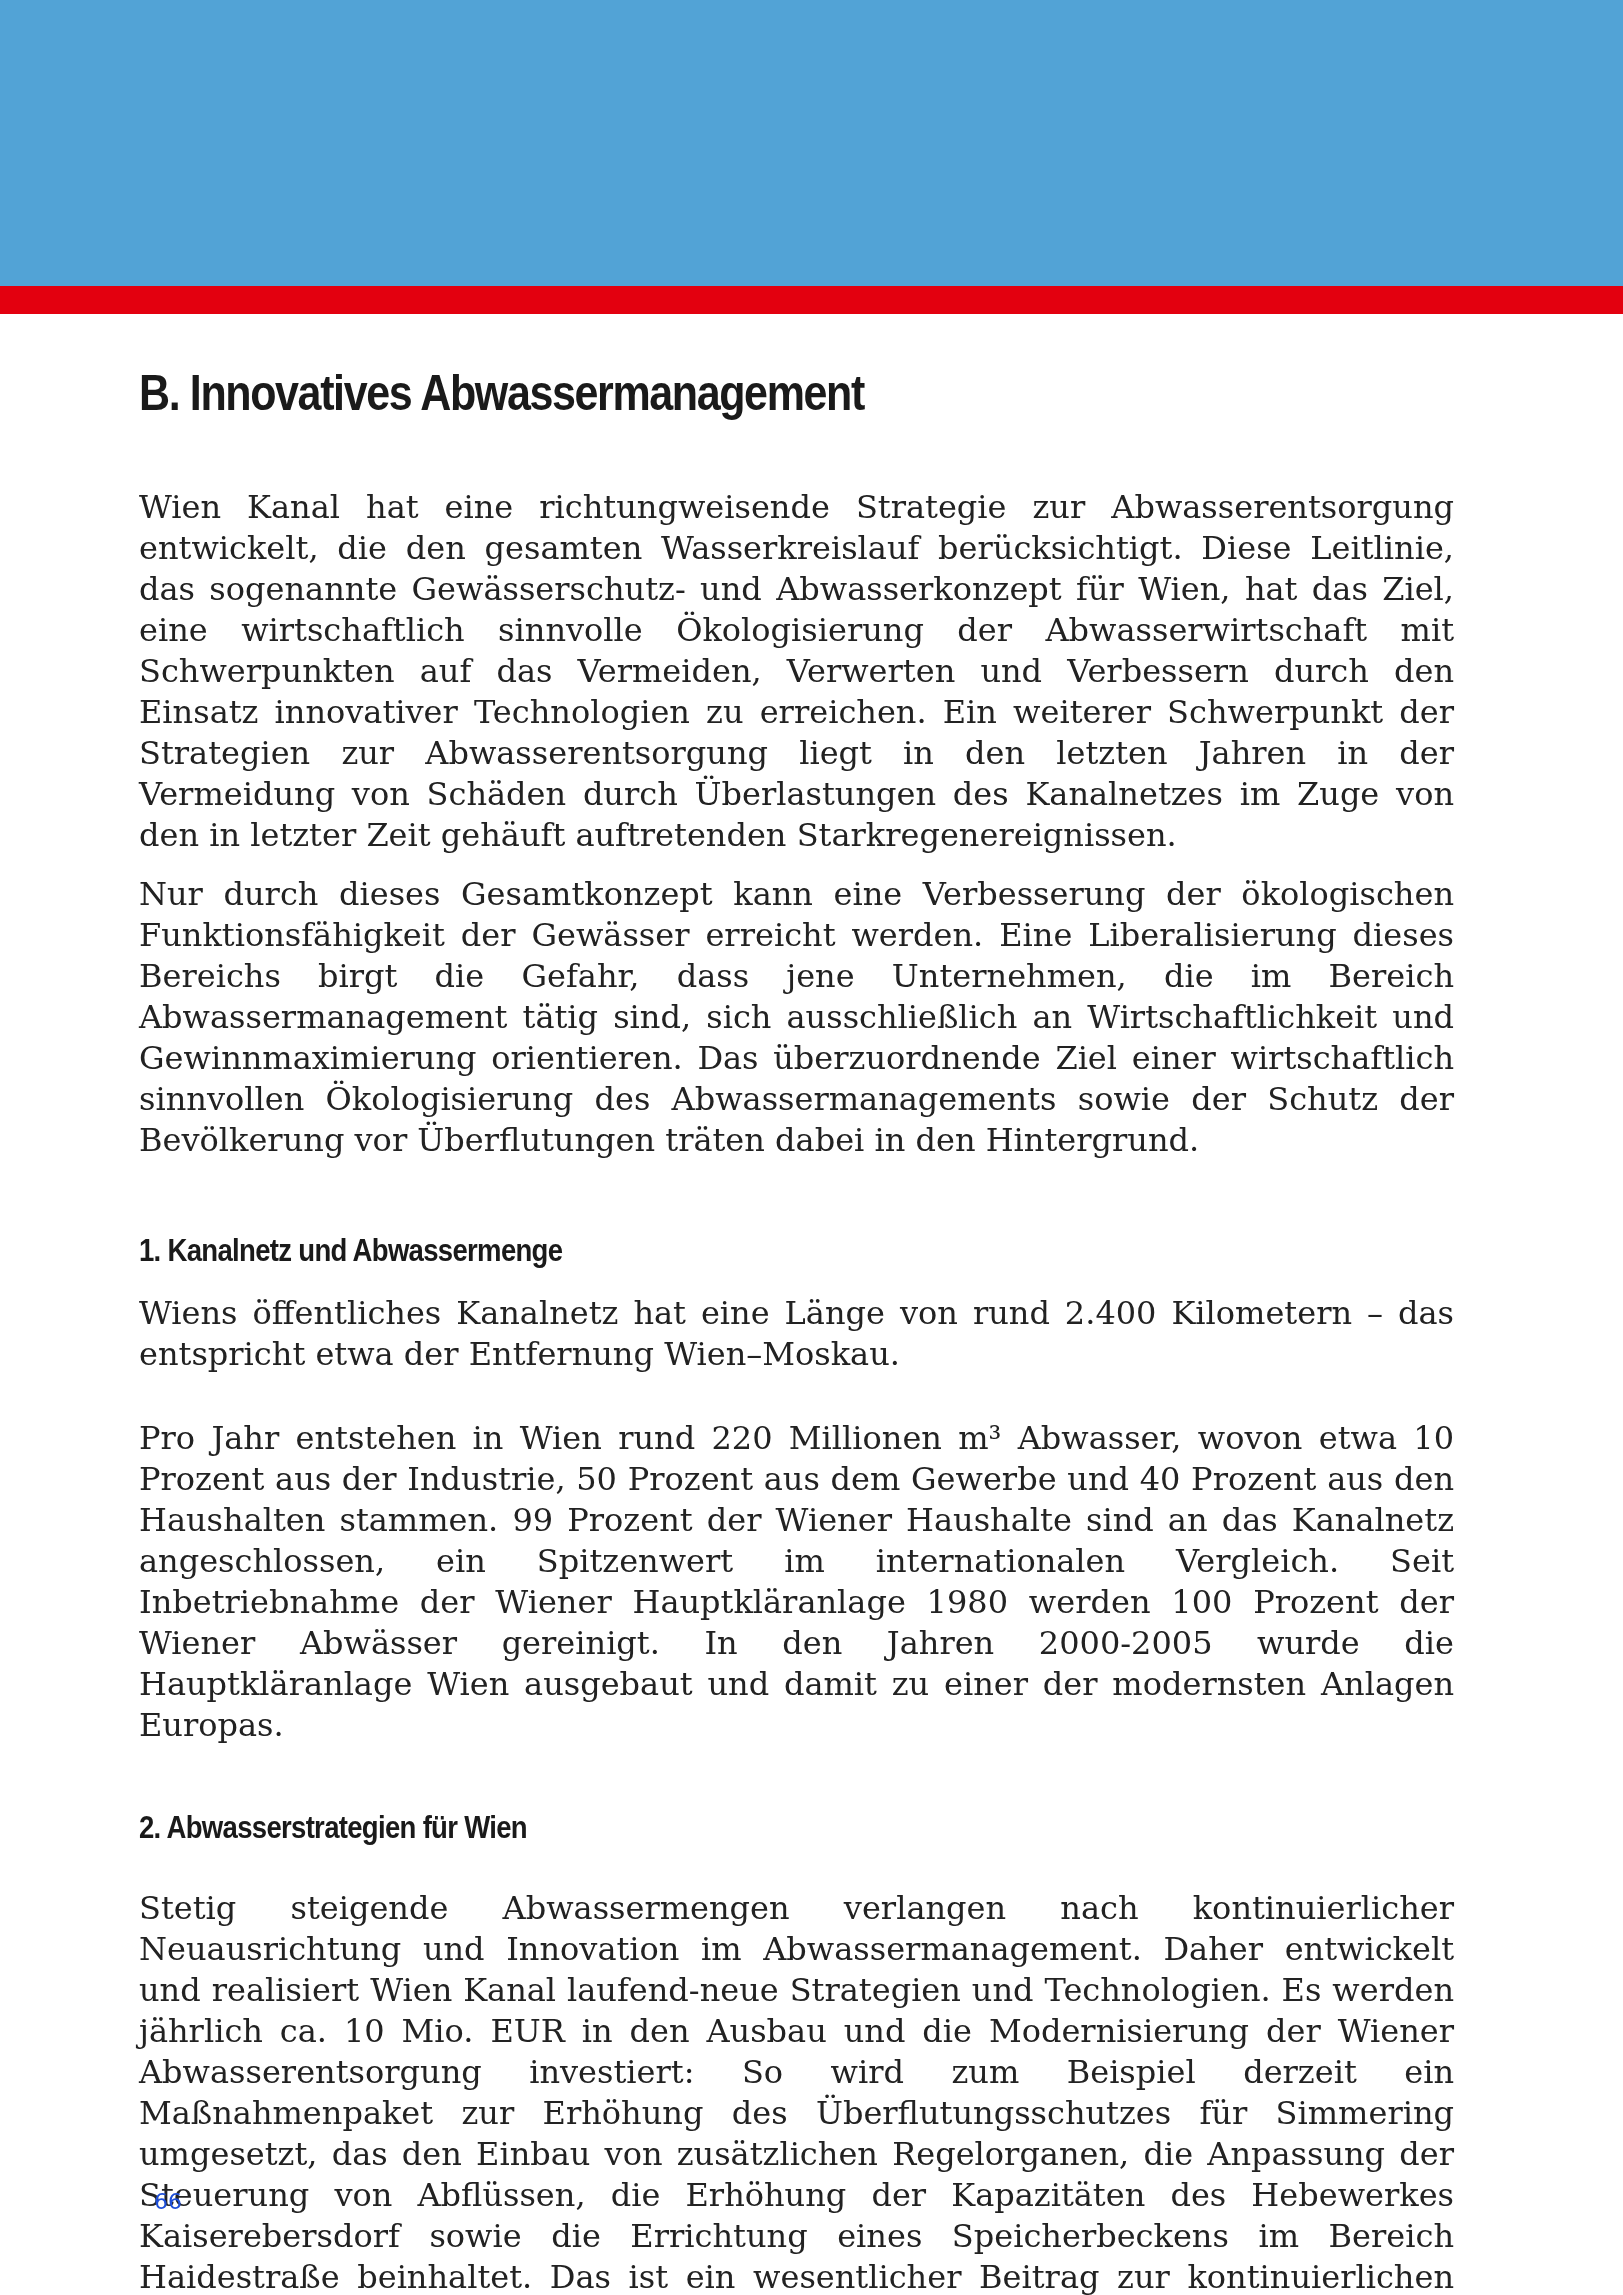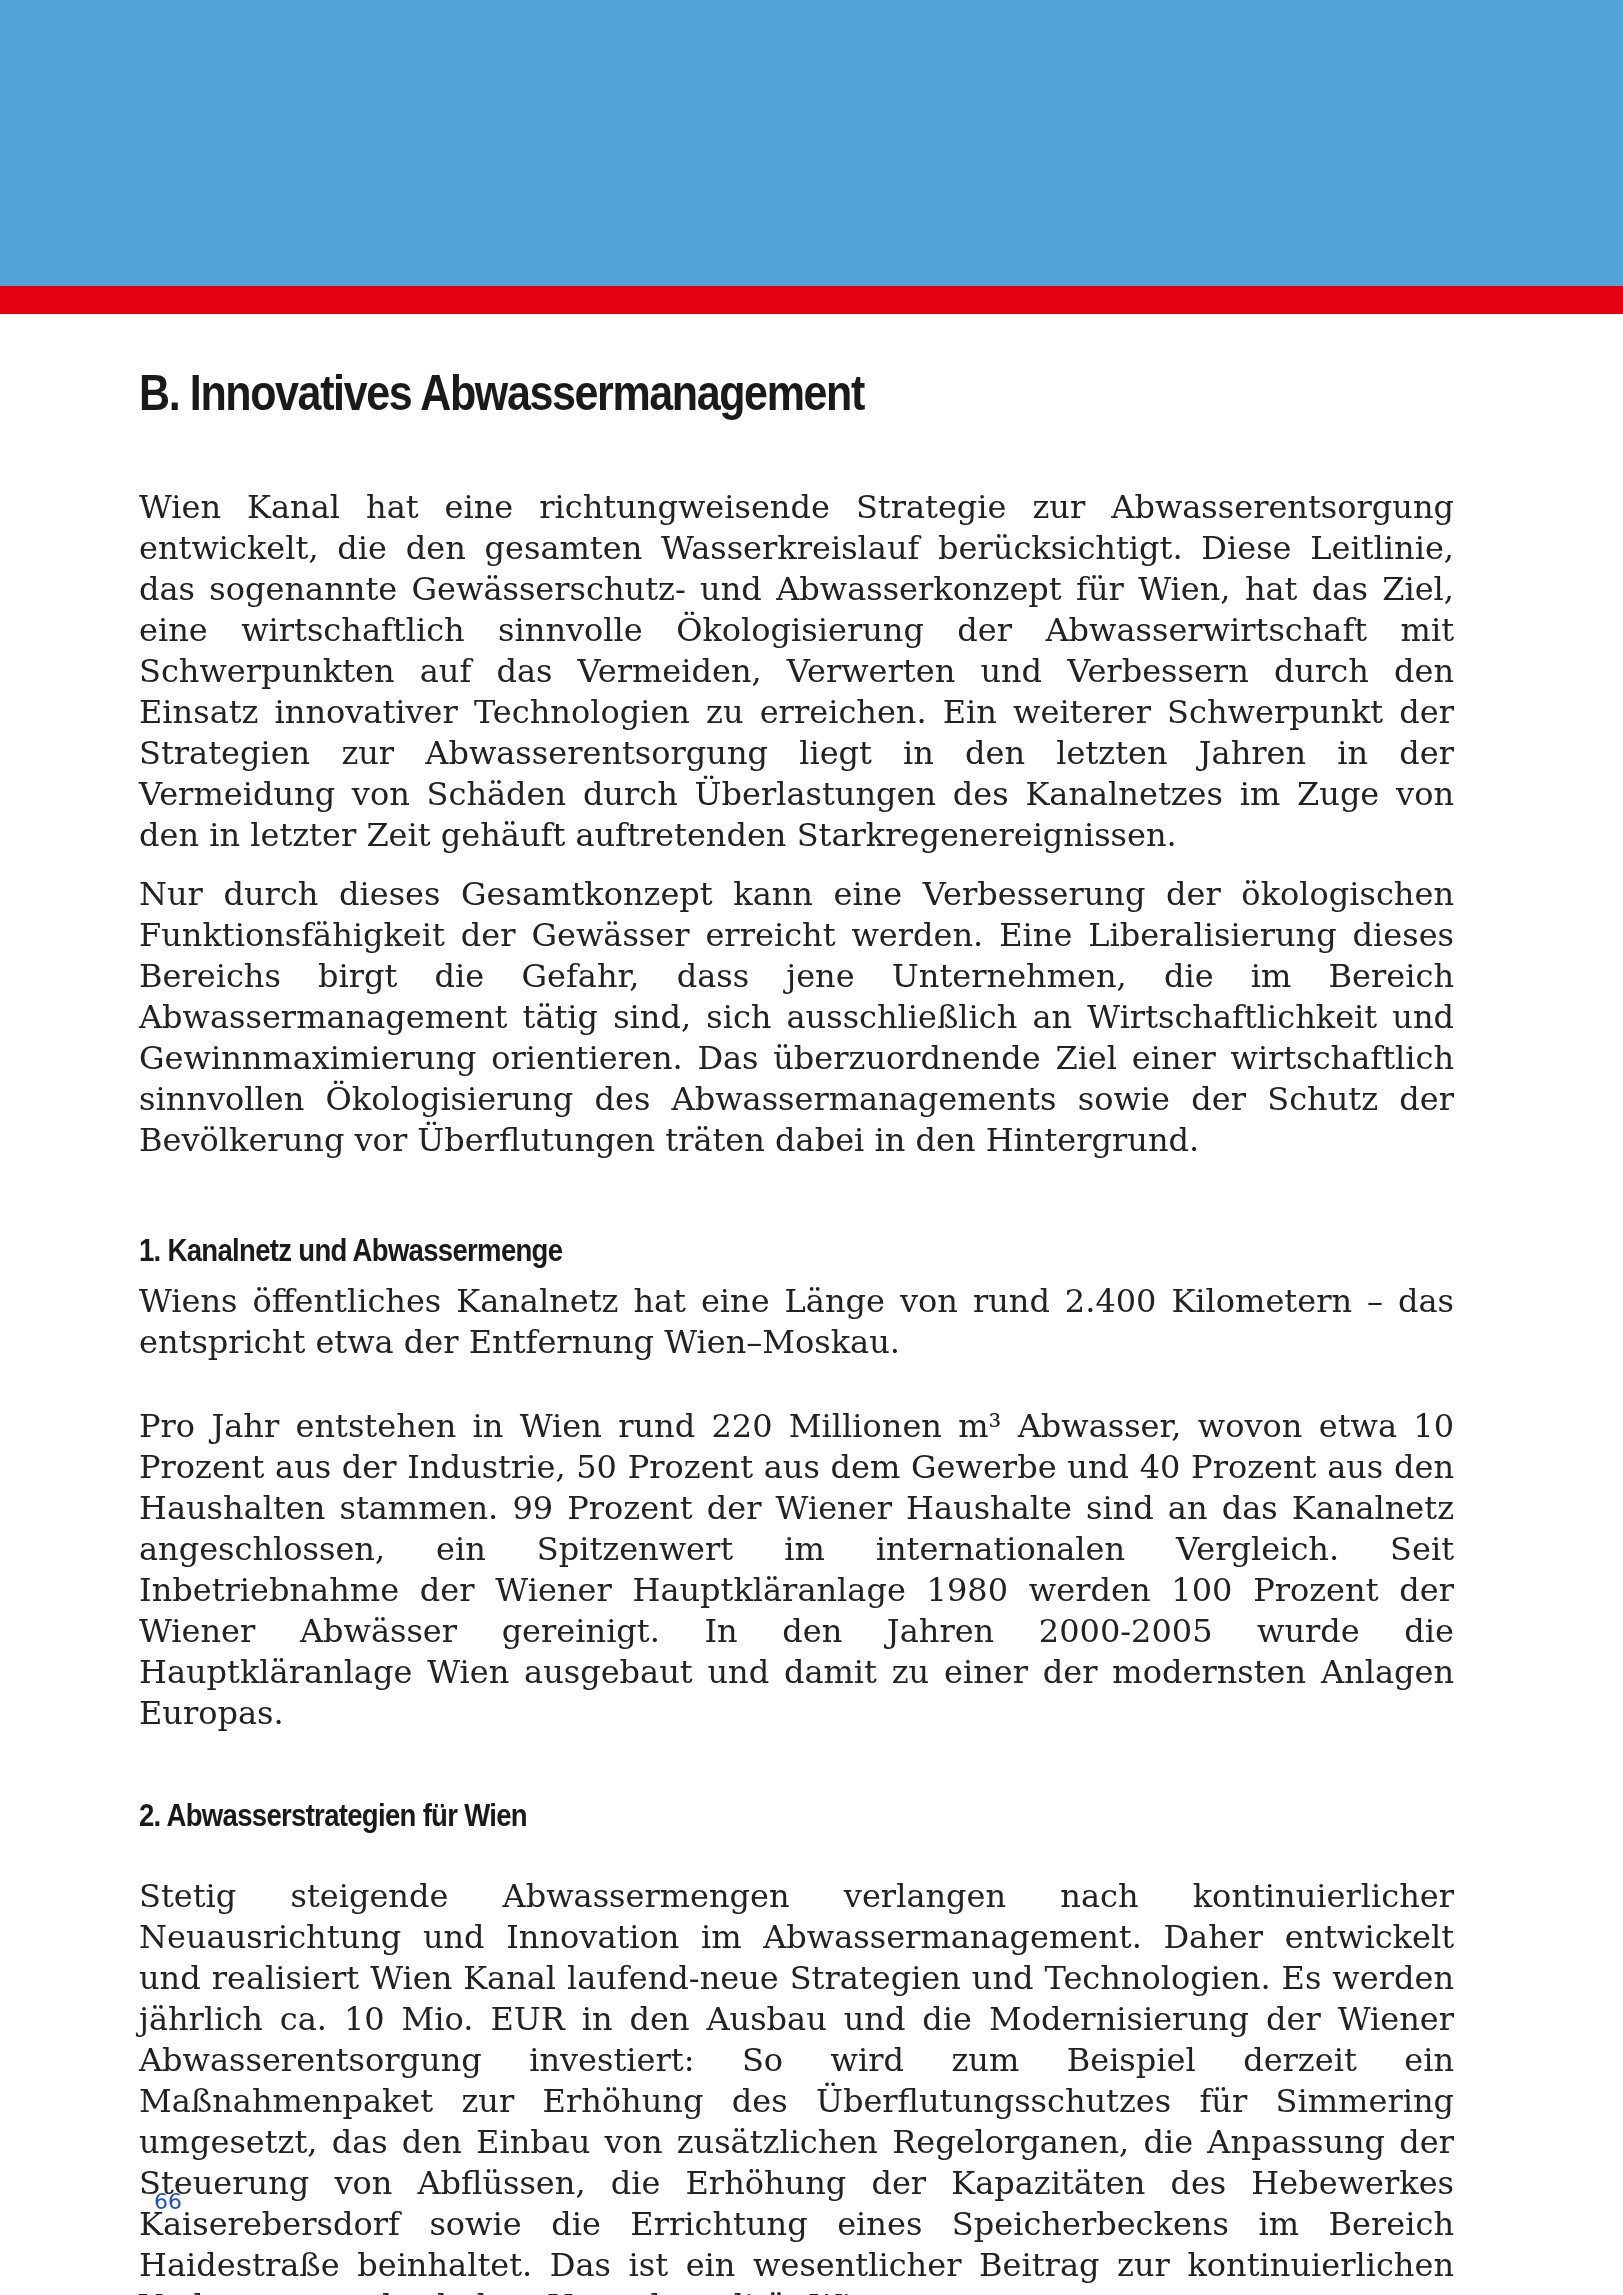--- a/index.html
+++ b/index.html
@@ -6,21 +6,21 @@
   body { width: 1623px; height: 2295px; background: #ffffff; position: relative; overflow: hidden; }
   .band-blue { position: absolute; left: 0; top: 0; width: 1623px; height: 286px; background: #52a3d6; }
   .band-red { position: absolute; left: 0; top: 286px; width: 1623px; height: 28px; background: #e3000f; }
   .content { position: absolute; left: 139px; top: 357px; width: 1315px; }
   h1 { margin: 0; font-family: "Liberation Sans", sans-serif; font-weight: bold; font-size: 50px; color: #1a1a1a; letter-spacing: -1.6px; transform: scaleX(0.86); transform-origin: left; white-space: nowrap; line-height: 73px; }
   h2 { margin: 0; font-family: "Liberation Sans", sans-serif; font-weight: bold; font-size: 32px; color: #1a1a1a; letter-spacing: -0.8px; transform: scaleX(0.86); transform-origin: left; white-space: nowrap; line-height: 49px; }
   p { margin: 0; font-family: "DejaVu Serif", serif; font-size: 32px; line-height: 41px; color: #222; text-align: justify; hyphens: manual; }
   .p1 { margin-top: 57px; }
   .p2 { margin-top: 18px; }
   .h-s1 { margin-top: 65px; }
-  .p3 { margin-top: 6px; }
+  .p3 { margin-top: 18px; }
   .p4 { margin-top: 43px; }
   .h-s2 { margin-top: 57px; }
   .p5 { margin-top: 36px; }
   .pagenum { position: absolute; left: 154px; top: 2189px; font-family: "DejaVu Sans", sans-serif; font-size: 22px; color: #1d4ed8; }
 </style>
 </head>
 <body>
 
 <div class="band-blue"></div>
 <div class="band-red"></div>

